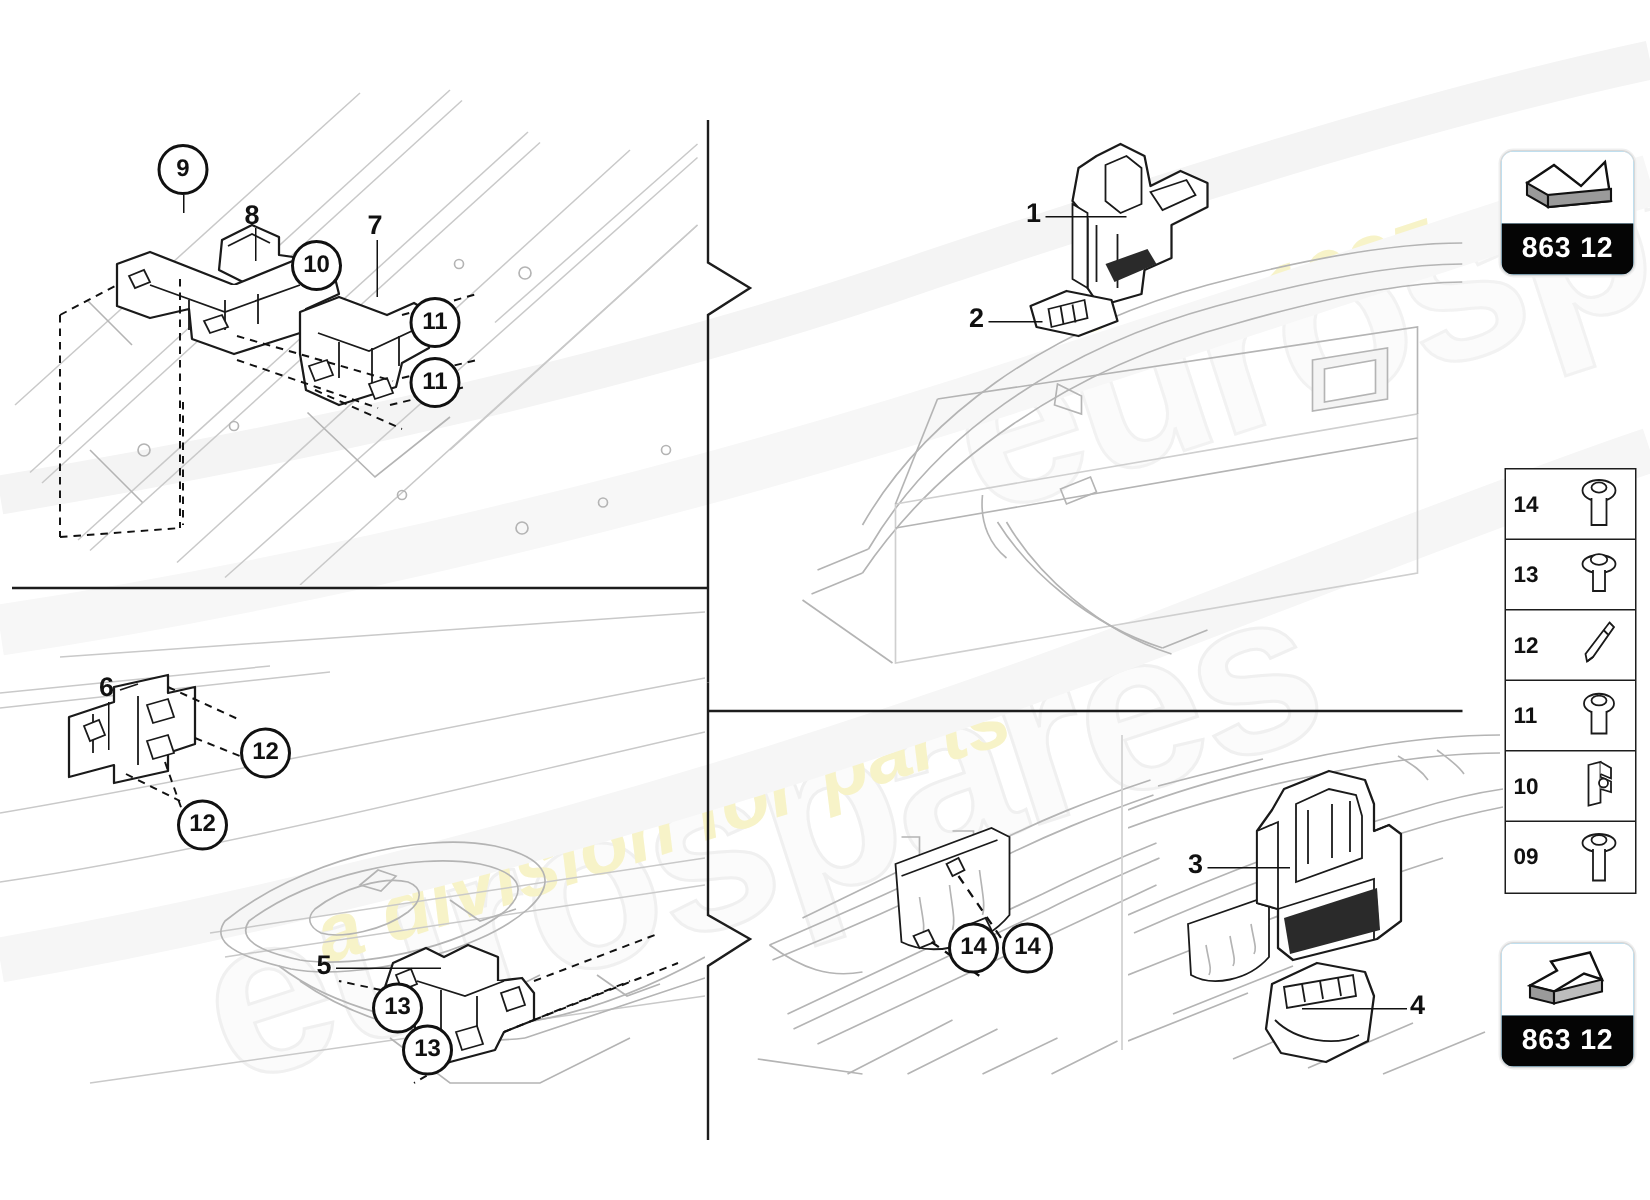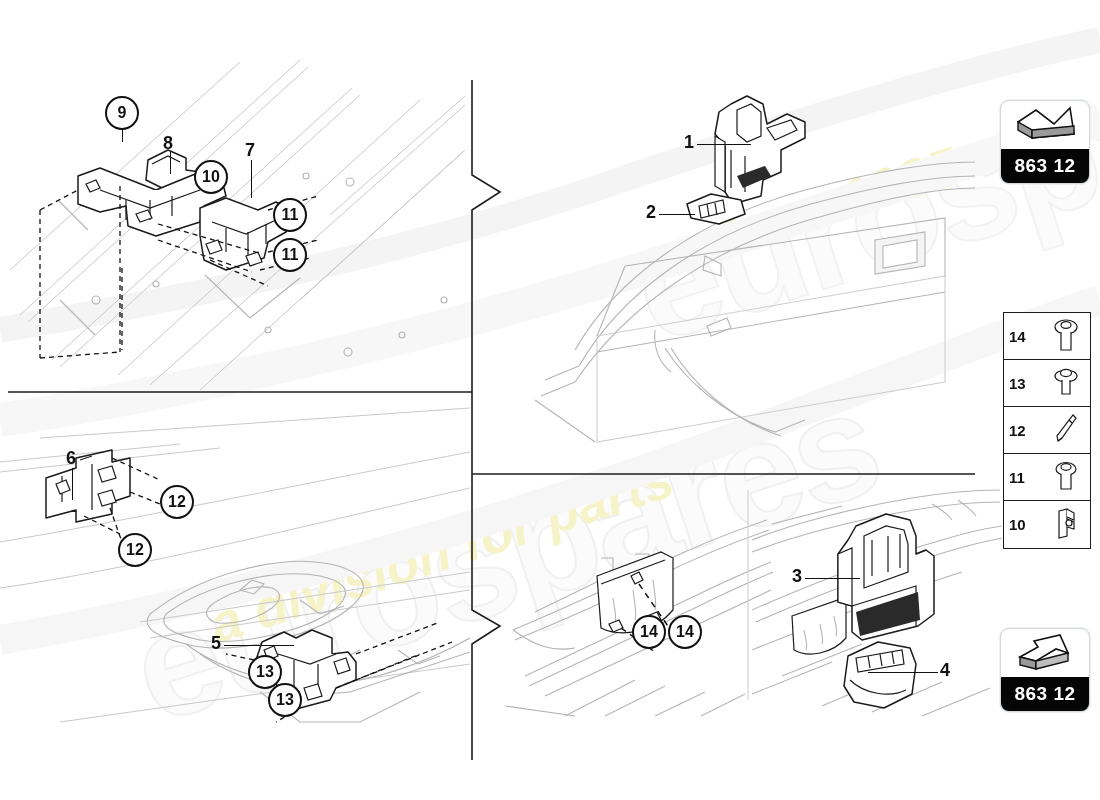--- a/index.html
+++ b/index.html
@@ -441,20 +441,30 @@
       <div class="lic">
         <svg width="28" height="38" viewBox="0 0 28 38">
           <path class="prt2" d="M7,5 L15,3 L15,30 L7,32 Z"></path>
           <path class="prt2" d="M15,3 L22,7 L22,14 L15,11"></path>
           <path class="prt2" d="M15,13 L22,16 L22,23 L15,21"></path>
           <circle cx="17" cy="17" r="3" class="prt2"></circle>
         </svg>
       </div>
     </div>
 
+    <div class="lrow">
+      <div class="lnum">09</div>
+      <div class="lic">
+        <svg width="28" height="38" viewBox="0 0 28 38">
+          <ellipse cx="14" cy="9" rx="11" ry="6" class="prt2"></ellipse>
+          <ellipse cx="14" cy="7" rx="5" ry="3.2" class="prt2"></ellipse>
+          <path class="prt2" d="M10,13 L10,34 L18,34 L18,13"></path>
+        </svg>
+      </div>
+    </div>
 
   </div>
 
   <div class="badge" style="left:1000px;top:628px;">
     <div class="pic">
       <svg width="70" height="44" viewBox="0 0 70 44">
         <polygon points="10,26 28,16 24,10 50,4 58,22 46,18 26,30" fill="#fff" stroke="#111" stroke-width="1.6"></polygon>
         <polygon points="10,26 10,34 26,38 26,30" fill="#9a9a9a" stroke="#111" stroke-width="1.4"></polygon>
         <polygon points="26,30 26,38 58,30 58,22" fill="#bdbdbd" stroke="#111" stroke-width="1.4"></polygon>
       </svg>

